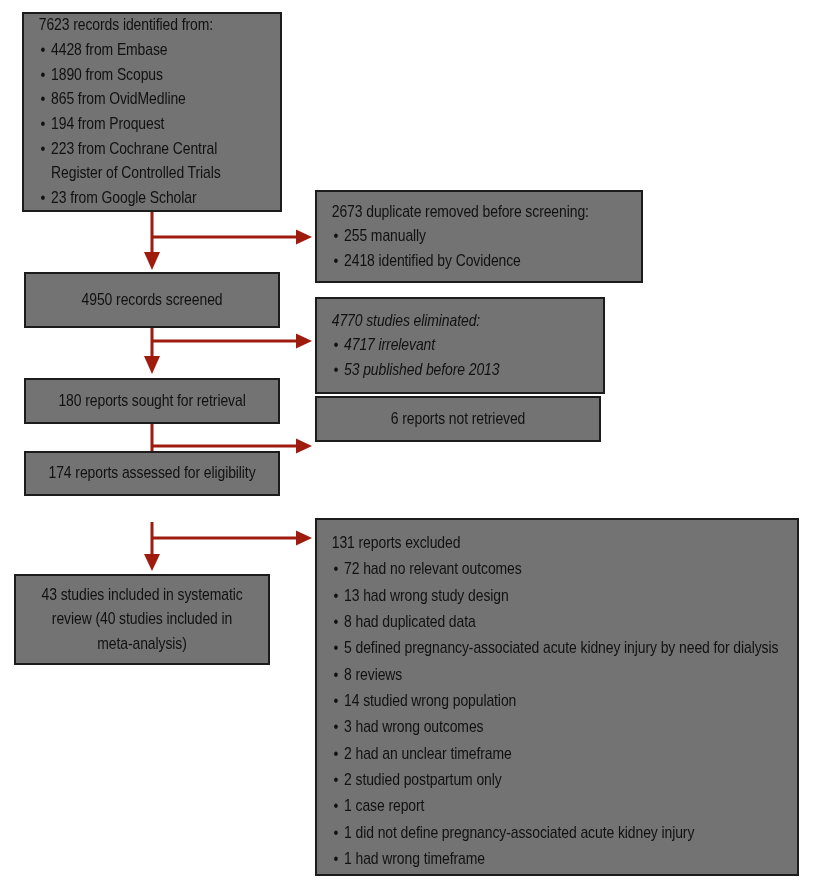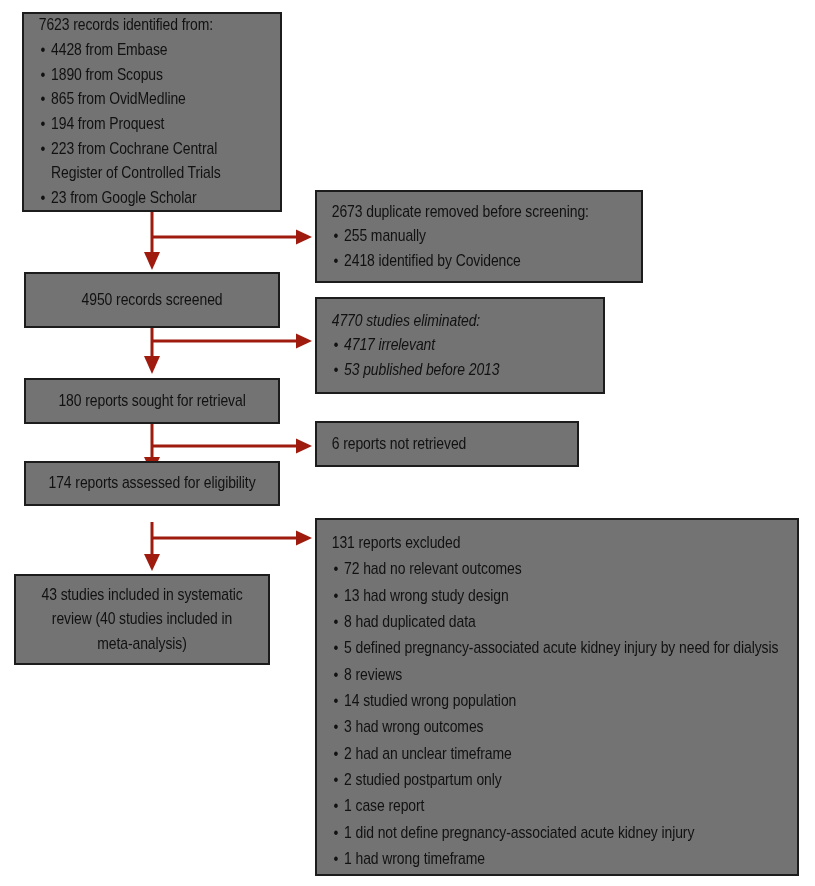--- a/index.html
+++ b/index.html
@@ -41,26 +41,26 @@
   .center-text .inner{text-align:center;padding:6px 14px;}
 
   ul.bullets{list-style:none;margin:0;padding:0;}
   ul.bullets li{position:relative;padding-left:15px;}
   ul.bullets li::before{content:"\2022";position:absolute;left:2px;}
 
   
   .box-identified   {left:22px;  top:12px;  width:260px; height:200px;}
   .box-screened     {left:24px;  top:272px; width:256px; height:56px;}
   .box-sought       {left:24px;  top:378px; width:256px; height:46px;}
-  .box-assessed     {left:24px;  top:461px; width:256px; height:45px;}
+  .box-assessed     {left:24px;  top:451px; width:256px; height:45px;}
   .box-included     {left:14px;  top:574px; width:256px; height:91px;}
   .box-included .inner{padding:6px 20px;}
   .box-duplicates   {left:315px; top:190px; width:328px; height:93px;}
   .box-eliminated   {left:315px; top:297px; width:290px; height:97px;font-style:italic;}
-  .box-notretrieved {left:315px; top:421px; width:264px; height:46px;}
+  .box-notretrieved {left:315px; top:396px; width:286px; height:46px;text-align:center;}
   .box-excluded     {left:315px; top:518px; width:484px; height:358px; align-items:flex-start;}
   .box-excluded .inner{line-height:1.55;padding:10px 18px;}
 </style>
 </head>
 <body>
 
 <div class="canvas">
 
   <svg class="arrows" viewBox="0 0 815 886" aria-hidden="true">
     <g>

